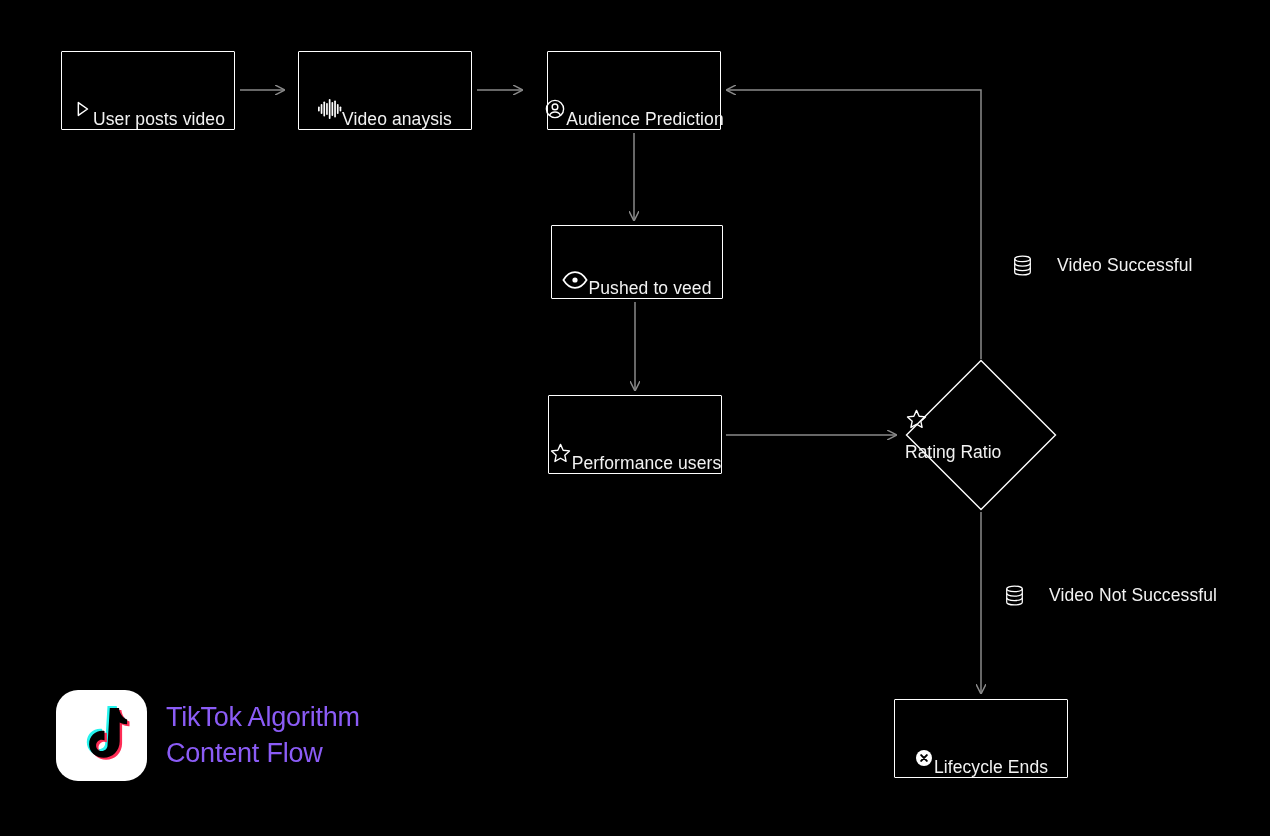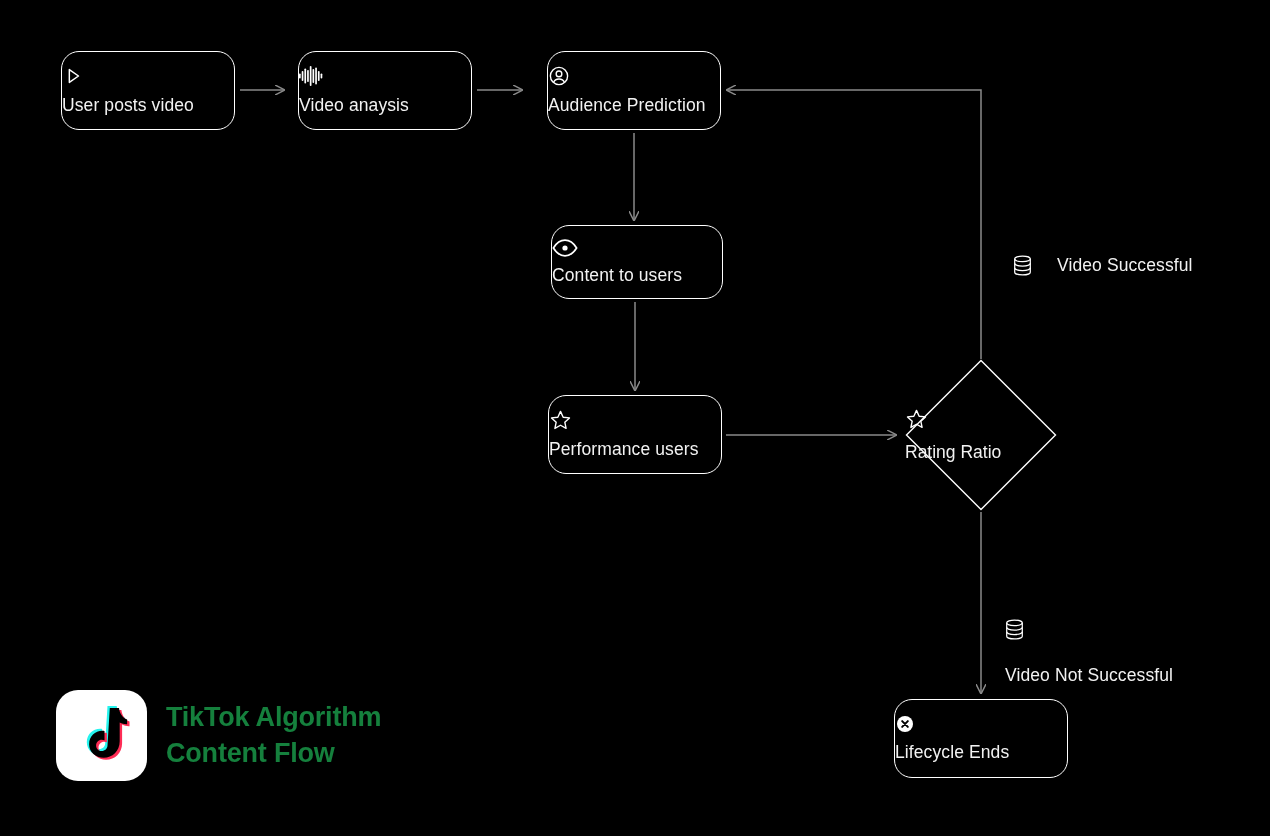--- a/index.html
+++ b/index.html
@@ -26,25 +26,25 @@
     left: 0; top: 0;
     width: 1270px;
     height: 836px;
     pointer-events: none;
   }
   
   .node {
     position: absolute;
     box-sizing: border-box;
     border: 1.4px solid #ffffff;
-    border-radius: 18px;
+    border-radius: 1px;
     background: #000000;
     display: flex;
-    flex-direction: column;
-    align-items: flex-start;
+    flex-direction: row;
+    align-items: flex-end;
     justify-content: center;
   }
   .node .n-icon {
     display: block;
     line-height: 0;
     margin-bottom: 9px;
   }
   .node .n-label {
     font-size: 17.5px;
     line-height: 1.1;
@@ -111,23 +111,23 @@
     justify-content: center;
     flex: none;
   }
   #footer-text {
     display: flex;
     flex-direction: column;
     justify-content: center;
   }
   #footer-title {
     font-size: 27px;
-    font-weight: bold;
+    font-weight: normal;
     line-height: 1.32;
-    color: #15803d;
+    color: #8b5cf6;
     letter-spacing: -0.2px;
   }
   #footer-sub {
     font-size: 19px;
     color: #ffffff;
     margin-top: 7px;
     letter-spacing: 0.1px;
   }
 </style>
 </head>
@@ -196,21 +196,21 @@
     <span class="n-label">Video anaysis</span>
   </div>
 
   <div class="node" style="left:551px; top:225px; width:172px; height:74px;">
     <span class="n-icon">
       <svg width="26" height="18" viewBox="0 0 26 18" fill="none" stroke="#ffffff" stroke-width="1.7">
         <path d="M1.4 9 C 5 3.2, 9 1.2, 13 1.2 C 17 1.2, 21 3.2, 24.6 9 C 21 14.8, 17 16.8, 13 16.8 C 9 16.8, 5 14.8, 1.4 9 Z"></path>
         <circle cx="13" cy="9" r="2.6" fill="#ffffff" stroke="none"></circle>
       </svg>
     </span>
-    <span class="n-label">Content to users</span>
+    <span class="n-label">Pushed to veed</span>
   </div>
 
   <div class="node" style="left:548px; top:395px; width:174px; height:79px;">
     <span class="n-icon">
       <svg width="23" height="22" viewBox="0 0 24 24" fill="none" stroke="#ffffff" stroke-width="1.5" stroke-linejoin="round">
         <path d="M12 2.6 L14.9 9.0 L21.8 9.7 L16.7 14.4 L18.1 21.2 L12 17.7 L5.9 21.2 L7.3 14.4 L2.2 9.7 L9.1 9.0 Z"></path>
       </svg>
     </span>
     <span class="n-label">Performance users</span>
   </div>
@@ -244,21 +244,21 @@
       <svg width="19" height="21" viewBox="0 0 20 22" fill="none" stroke="#ffffff" stroke-width="1.3">
         <ellipse cx="10" cy="4" rx="8.2" ry="2.9"></ellipse>
         <path d="M1.8 4 V18 c0 1.6 3.7 2.9 8.2 2.9 s8.2 -1.3 8.2 -2.9 V4"></path>
         <path d="M1.8 8.7 c0 1.6 3.7 2.9 8.2 2.9 s8.2 -1.3 8.2 -2.9"></path>
         <path d="M1.8 13.4 c0 1.6 3.7 2.9 8.2 2.9 s8.2 -1.3 8.2 -2.9"></path>
       </svg>
     </span>
     <span class="el-text">Video Successful</span>
   </div>
 
-  <div class="edge-label" style="left:1005px; top:619px;flex-direction:column;">
+  <div class="edge-label" style="left:1005px; top:585px;">
     <span style="line-height:0;">
       <svg width="19" height="21" viewBox="0 0 20 22" fill="none" stroke="#ffffff" stroke-width="1.3">
         <ellipse cx="10" cy="4" rx="8.2" ry="2.9"></ellipse>
         <path d="M1.8 4 V18 c0 1.6 3.7 2.9 8.2 2.9 s8.2 -1.3 8.2 -2.9 V4"></path>
         <path d="M1.8 8.7 c0 1.6 3.7 2.9 8.2 2.9 s8.2 -1.3 8.2 -2.9"></path>
         <path d="M1.8 13.4 c0 1.6 3.7 2.9 8.2 2.9 s8.2 -1.3 8.2 -2.9"></path>
       </svg>
     </span>
     <span class="el-text">Video Not Successful</span>
   </div>

